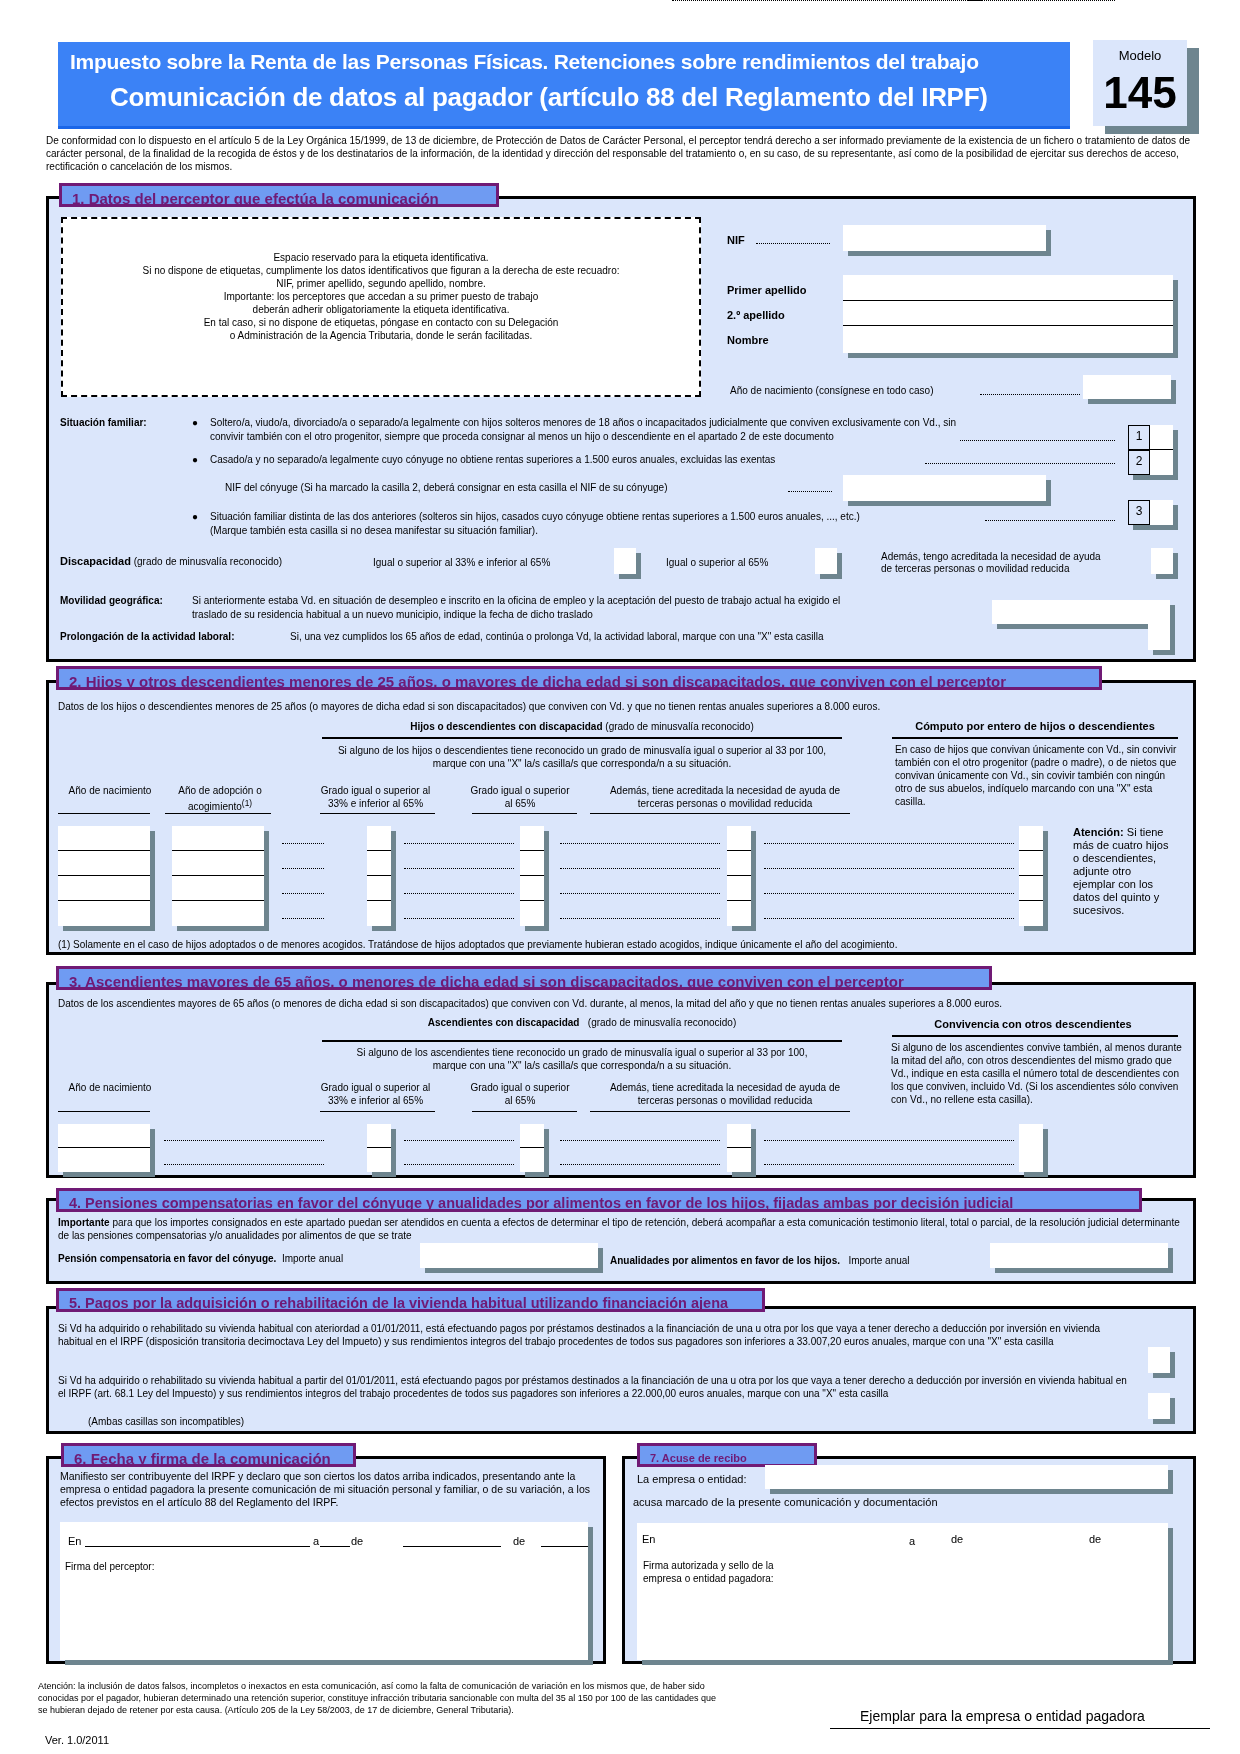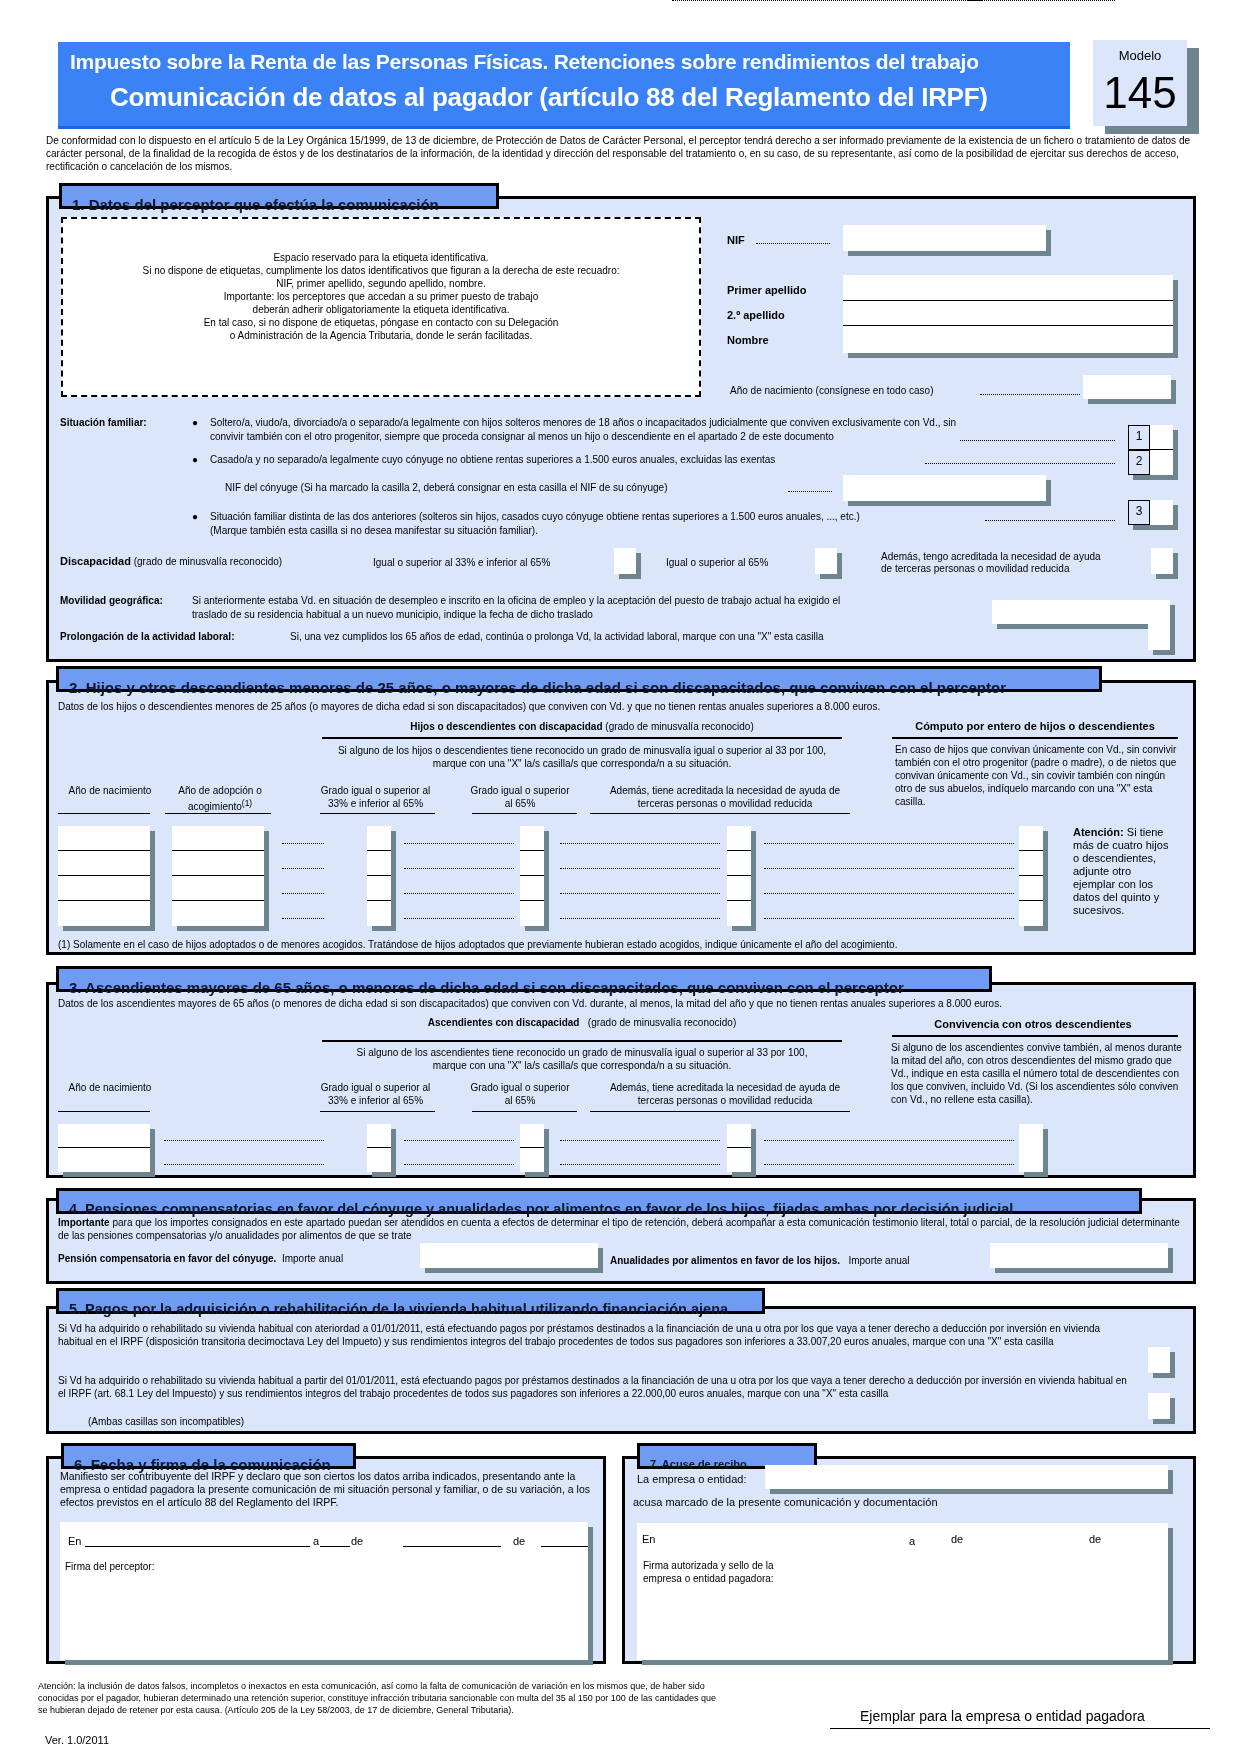--- a/index.html
+++ b/index.html
@@ -4,24 +4,24 @@
 <style>
 *{box-sizing:border-box;margin:0;padding:0}
 body{width:1240px;height:1754px;background:#fff;font-family:"Liberation Sans",sans-serif;color:#000;position:relative;overflow:hidden}
 .abs{position:absolute}
 .hdr{left:58px;top:42px;width:1012px;height:84px;background:#3b82f6;color:#fff;font-family:"Liberation Sans",sans-serif}
 .hdr .l1{position:absolute;left:12px;top:8px;font-size:21px;font-weight:bold;letter-spacing:-0.3px}
 .hdr .l2{position:absolute;left:52px;top:40px;font-size:26px;font-weight:bold;letter-spacing:-0.3px}
 .hdrline{left:58px;top:126px;width:1012px;height:3px;background:#1a66e8}
 .modelo{left:1093px;top:40px;width:94px;height:86px;background:#dbe6fb;box-shadow:12px 8px 0 #6e858f}
 .modelo .t{position:absolute;left:0;width:100%;top:8px;text-align:center;font-size:13px}
-.modelo .n{position:absolute;left:0;width:100%;top:28px;text-align:center;font-size:44px;font-weight:normal}
+.modelo .n{position:absolute;left:0;width:100%;top:28px;text-align:center;font-size:44px;font-weight:bold}
 .intro{left:46px;top:134px;width:1150px;font-size:10px;line-height:13px}
 .sec{position:absolute;background:#dbe6fb;border:3px solid #000}
-.sectitle{position:absolute;background:#6f9bf2;border:3px solid #000000;color:#0f172a;font-weight:bold;font-size:15px;padding:10px 10px;white-space:nowrap;height:24px;line-height:17px}
+.sectitle{position:absolute;background:#6f9bf2;border:3px solid #701a75;color:#701a75;font-weight:bold;font-size:15px;padding:4px 10px;white-space:nowrap;height:24px;line-height:17px}
 .txt{position:absolute;font-size:10px;line-height:13px;white-space:nowrap}
 .txtw{position:absolute;font-size:10px;line-height:13px}
 .b{font-weight:bold}
 .wbox{position:absolute;background:#fff;box-shadow:5px 5px 0 #6e858f}
 .dots{border-bottom:1px dotted #000;position:absolute;height:1px}
 .ckbox{position:absolute;background:#fff;width:22px;height:26px;box-shadow:5px 5px 0 #6e858f}
 .numlab{position:absolute;width:18px;height:22px;border:1px solid #000;font-size:12px;text-align:center;line-height:20px;background:#dbe6fb}
 .line{position:absolute;background:#000;height:2px}
 .ctr{text-align:center}
 .label-dash{position:absolute;left:61px;top:217px;width:640px;height:180px;border:2px dashed #000;background:#fff}

